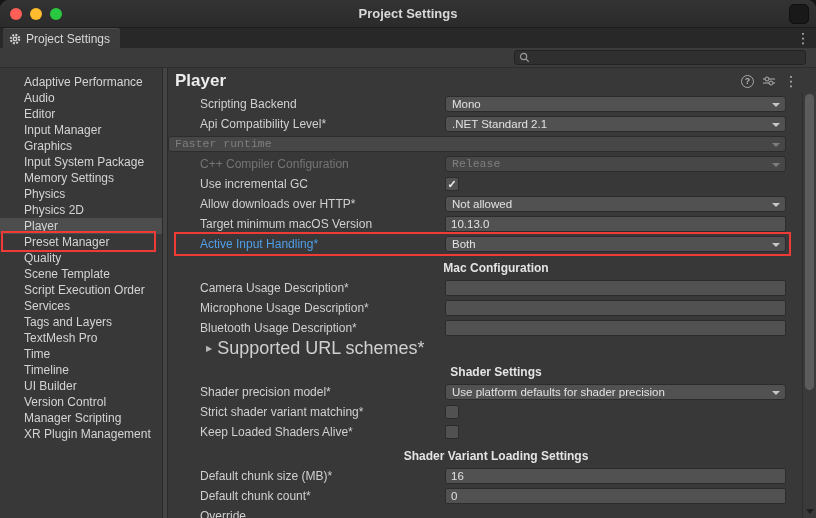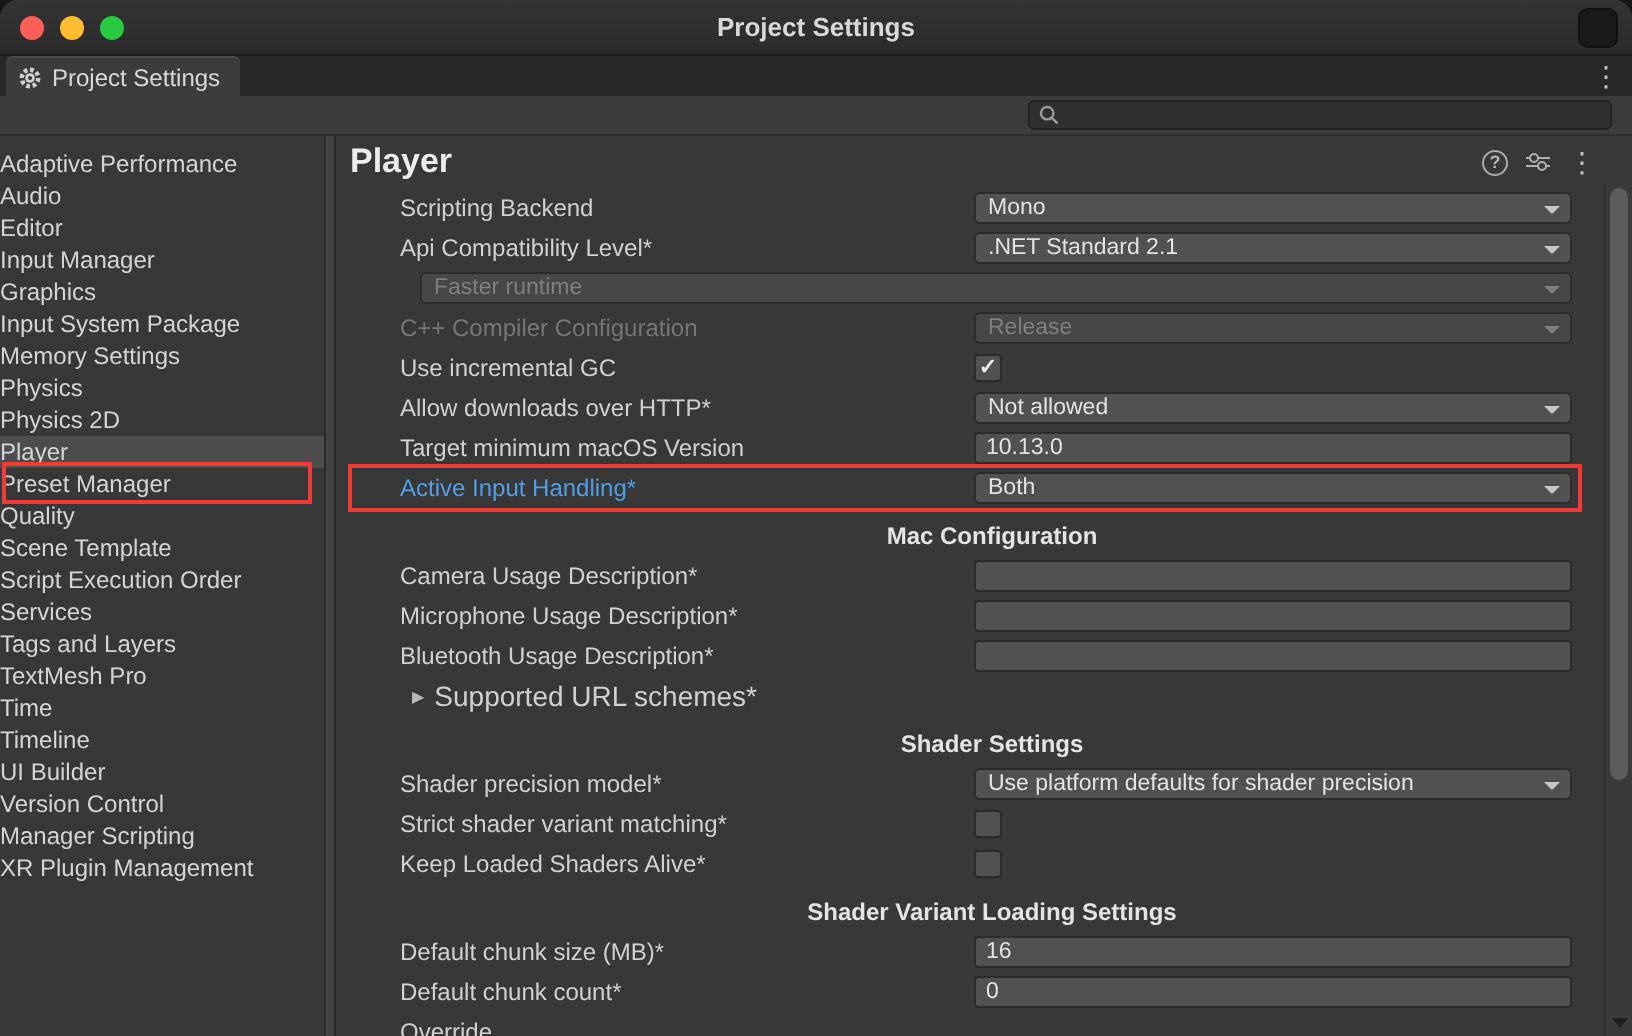--- a/index.html
+++ b/index.html
@@ -37,21 +37,21 @@
   .searchfield { position:absolute; left:514px; right:10px; top:2px; height:15px;
                  background:#2f2f2f; border:1px solid #232323; border-radius:3px;
                  display:flex; align-items:center; padding:0 4px; }
   .searchfield input { flex:1; background:transparent; border:none; outline:none;
                        color:#cccccc; font-size:11px; font-family:"Liberation Sans",sans-serif; padding:0 3px; }
 
   
   .main { position:absolute; top:68px; left:0; right:0; bottom:0; display:flex; }
 
   .sidebar { width:162px; background:#383838; padding-top:6px; position:relative; overflow:hidden; }
-  .sb-item { height:16px; line-height:16px; padding-left:0; font-size:12px;
+  .sb-item { height:16px; line-height:16px; padding-left:24px; font-size:12px;
              color:#d4d4d4; white-space:nowrap; overflow:hidden; cursor:pointer; }
   .sb-item.selected { background:#4d4d4d; }
   .sb-annot { position:absolute; left:1px; right:6px; top:163px; height:21px;
               border:2px solid var(--annotation,#ef3b36); pointer-events:none; }
 
   .splitter { width:6px; background:#444444; border-left:1px solid #2a2a2a;
               border-right:1px solid #2a2a2a; cursor:col-resize; }
 
   .content { flex:1; position:relative; background:#383838; overflow:hidden; }
   .content-header { height:26px; display:flex; align-items:center; padding:0 18px 0 7px; }
@@ -62,49 +62,49 @@
                align-items:center; justify-content:center; cursor:pointer; }
   .preset-icon { display:flex; align-items:center; cursor:pointer; }
   .hicons .kebab { color:#c2c2c2; font-size:14px; cursor:pointer; }
 
   
   .rows { position:absolute; top:26px; left:0; right:14px; bottom:0; overflow:hidden; }
   .row { height:20px; display:flex; align-items:center; position:relative; }
   .lbl { flex:0 0 277px; padding-left:32px; font-size:12px; color:#d0d0d0;
          white-space:nowrap; overflow:hidden; }
   .lbl.blue { color:var(--accent-blue,#4f9ee8); }
-  .ctrl { flex:1; margin-right:16px; display:flex; align-items:center;margin-left:42px; }
+  .ctrl { flex:1; margin-right:16px; display:flex; align-items:center; }
 
   .dropdown { position:relative; width:100%; height:16px; background:#515151;
               border:1px solid #2c2c2c; border-radius:3px; cursor:pointer; }
   .dd-text { display:block; font-size:11.5px; color:#e2e2e2; line-height:14px;
              padding:0 18px 0 6px; white-space:nowrap; overflow:hidden; }
   .dd-arrow { position:absolute; right:5px; top:5.5px; width:0; height:0;
               border-left:4px solid transparent; border-right:4px solid transparent;
               border-top:4px solid #c8c8c8; }
   .row.disabled .lbl { color:#757575; }
-  .row.disabled .dropdown { background:#474747; cursor:default; }
+  .row.disabled .dropdown { background:#474747; cursor:default;font-family:Liberation Mono, monospace; }
   .row.disabled .dd-text { color:#7e7e7e; }
   .row.disabled .dd-arrow { border-top-color:#7e7e7e; }
 
   .textfield { width:100%; height:16px; background:#515151; border:1px solid #2c2c2c;
                border-radius:2px; color:#e2e2e2; font-size:11.5px;
                font-family:"Liberation Sans",sans-serif; padding:0 5px; outline:none; }
 
   .checkbox { width:14px; height:14px; background:#515151; border:1px solid #2c2c2c;
               border-radius:2px; display:flex; align-items:center; justify-content:center;
               cursor:pointer; }
   .checkbox .checkmark { color:#ececec; font-size:11px; font-weight:bold; line-height:11px; }
 
   .sect { height:20px; line-height:20px; margin-top:4px; padding-left:22px;
           font-size:12px; font-weight:bold; color:#e4e4e4;text-align:center; }
 
   .foldout { display:flex; align-items:center; gap:5px; padding-left:38px; cursor:pointer; }
   .foldout .tri { color:#b8b8b8; font-size:8px; }
-  .foldout .flabel { font-size:14px; color:#d0d0d0; }
+  .foldout .flabel { font-size:18px; color:#d0d0d0; }
 
   .row-annot { position:absolute; left:6px; right:11px; top:138px; height:24px;
                border:2px solid var(--annotation,#ef3b36); pointer-events:none; z-index:5; }
 
   
   .scrollbar { position:absolute; right:0; top:24px; bottom:0; width:14px;
                background:#3a3a3a; border-left:1px solid #2e2e2e; }
   .thumb { position:absolute; left:2px; right:2px; top:2px; height:296px;
            background:#5c5c5c; border-radius:5px; cursor:pointer; }
   .sb-down { position:absolute; bottom:4px; left:3px; width:0; height:0;

